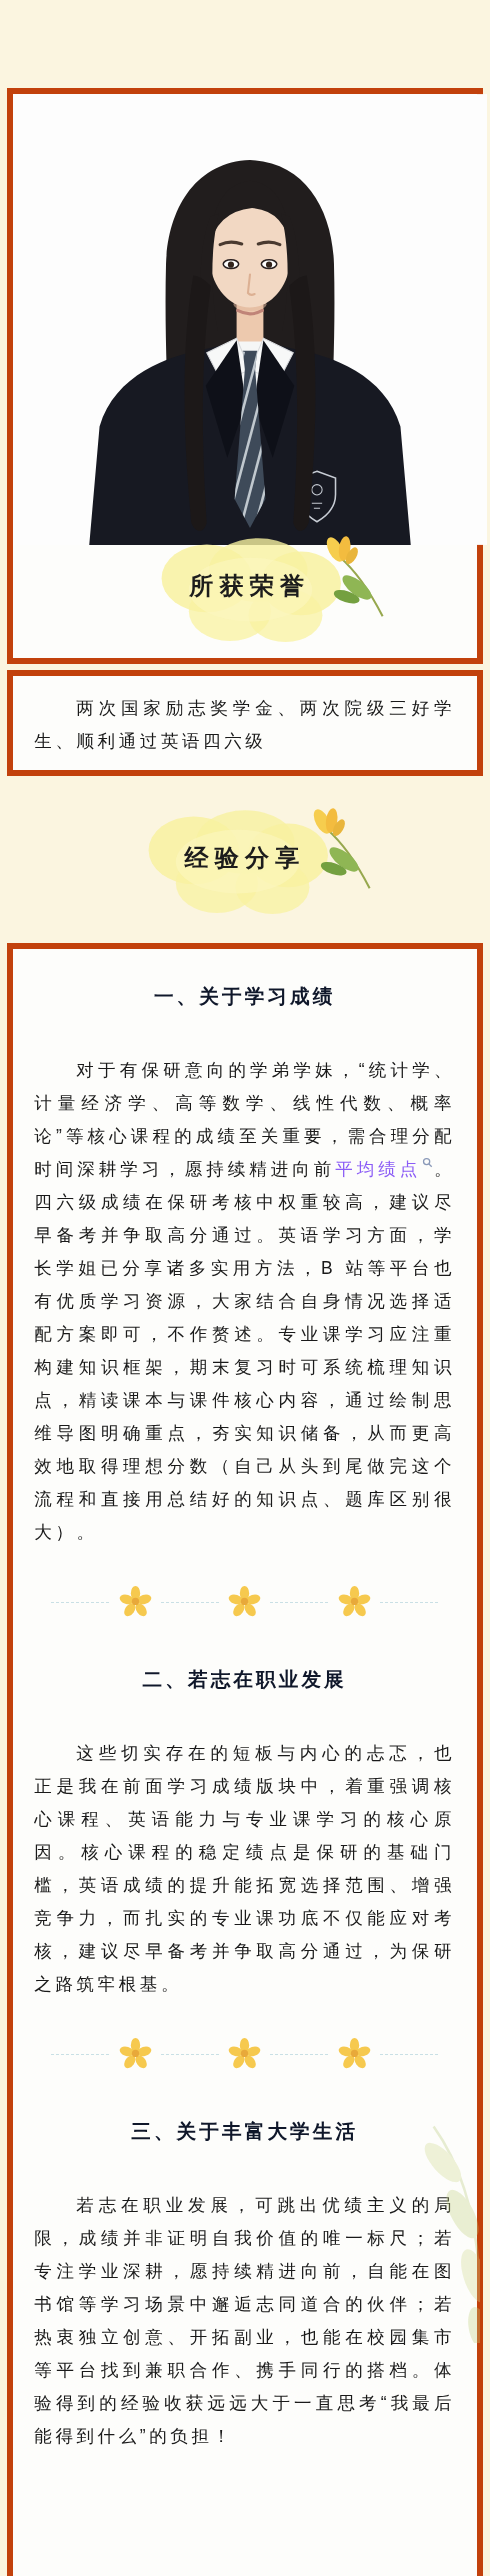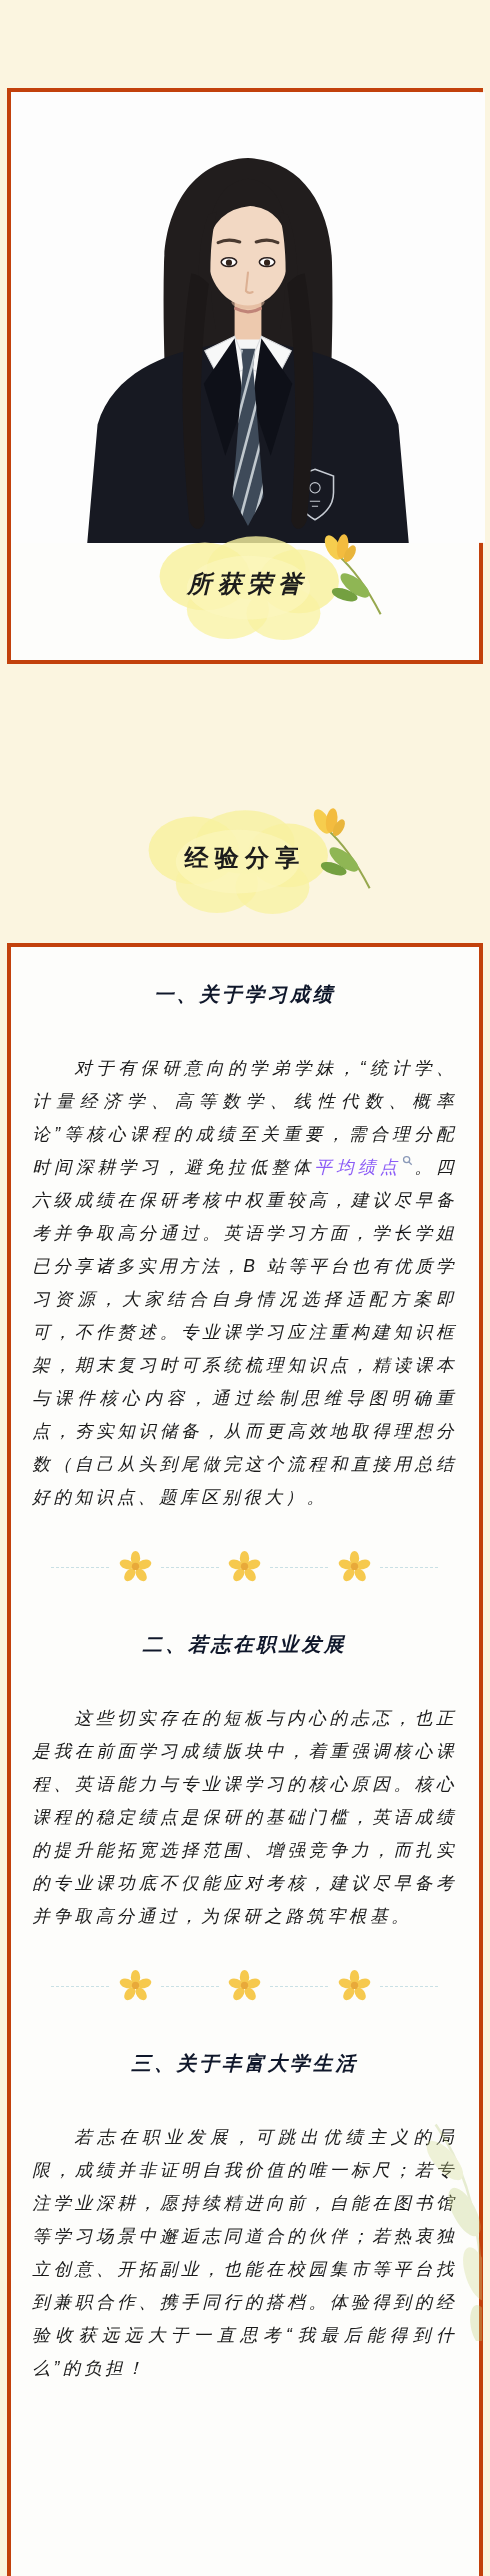--- a/index.html
+++ b/index.html
@@ -1,19 +1,19 @@
 <!DOCTYPE html>
 <html style="font-size:8.2px"><head>
 <meta charset="utf-8">
 <style>
   html,body{margin:0;padding:0;}
   body{background:#e8e4d8;font-family:"Liberation Sans",sans-serif;}
   .page{position:relative;width:490px;height:3167px;margin:0 auto;background:#fbf5e0;overflow:hidden;}
 
-  .card{position:absolute;left:6.7px;width:476px;background:#fdfdfb;border:4px solid #c2410c;box-sizing:border-box;font-style:italic;}
+  .card{position:absolute;left:6.7px;width:476px;background:#fdfdfb;border:6px solid #c2410c;box-sizing:border-box;}
   .photo-card{top:88px;height:576px;}
   .honors-card{top:670px;height:106px;padding:15.5px 21.6px 0 21.6px;}
   .content-card{top:943px;height:1846px;padding:26px 21.6px 0 21.6px;}
 
   .body-text{margin:0 0 11.3px 0;font-size:17.5px;line-height:33px;letter-spacing:3.6px;
     color:#1a1a1a;text-align:justify;text-indent:42px;}
   .section-heading{margin:47px 0 44px 0;text-align:center;font-size:19.6px;font-weight:bold;
     letter-spacing:3.1px;color:#0f172a;}
   .section-heading.first{margin-top:8.2px;}
 
@@ -118,20 +118,23 @@
         <path d="M38 42 C70 70 95 105 122 158" stroke="#97a84e" stroke-width="4" fill="none"></path>
         <ellipse cx="72" cy="102" rx="34" ry="14" fill="#8fb654" transform="rotate(38 72 102)"></ellipse>
         <ellipse cx="52" cy="120" rx="26" ry="11" fill="#74a040" transform="rotate(18 52 120)"></ellipse>
         <ellipse cx="30" cy="28" rx="13" ry="26" fill="#f6cd4e" transform="rotate(-28 30 28)"></ellipse>
         <ellipse cx="48" cy="26" rx="11" ry="24" fill="#f3bc3f" transform="rotate(8 48 26)"></ellipse>
         <ellipse cx="62" cy="40" rx="9" ry="18" fill="#e9b53b" transform="rotate(30 62 40)"></ellipse>
       </svg>
     </div>
   </div>
 
+  <div class="card honors-card">
+    <p class="body-text">两次国家励志奖学金、两次院级三好学生、顺利通过英语四六级</p>
+  </div>
 
   <div class="badge badge-experience">
     <svg class="blob" width="185" height="111" viewBox="0 0 360 215">
       <g fill="#f8f1a0">
         <ellipse cx="95" cy="78" rx="88" ry="66" opacity="0.85"></ellipse>
         <ellipse cx="195" cy="62" rx="96" ry="62" opacity="0.8"></ellipse>
         <ellipse cx="278" cy="88" rx="78" ry="62" opacity="0.85"></ellipse>
         <ellipse cx="140" cy="142" rx="80" ry="58" opacity="0.75"></ellipse>
         <ellipse cx="248" cy="150" rx="72" ry="52" opacity="0.75"></ellipse>
       </g>
@@ -144,21 +147,21 @@
       <ellipse cx="52" cy="120" rx="26" ry="11" fill="#74a040" transform="rotate(18 52 120)"></ellipse>
       <ellipse cx="30" cy="28" rx="13" ry="26" fill="#f6cd4e" transform="rotate(-28 30 28)"></ellipse>
       <ellipse cx="48" cy="26" rx="11" ry="24" fill="#f3bc3f" transform="rotate(8 48 26)"></ellipse>
       <ellipse cx="62" cy="40" rx="9" ry="18" fill="#e9b53b" transform="rotate(30 62 40)"></ellipse>
     </svg>
   </div>
 
   <div class="card content-card">
 
     <h3 class="section-heading first">一、关于学习成绩</h3>
-    <p class="body-text"><span>对于有保研意向的学弟学妹，“统计学、计量经济学、高等数学、线性代数、概率论”等核心课程的成绩至关重要，需合理分配时间深耕学习，避免拉低整体</span><a class="term-link"><span>平均绩点</span><svg class="search-ico" width="11.3" height="11.3" viewBox="0 0 22 22">
+    <p class="body-text"><span>对于有保研意向的学弟学妹，“统计学、计量经济学、高等数学、线性代数、概率论”等核心课程的成绩至关重要，需合理分配时间深耕学习，愿持续精进向前</span><a class="term-link"><span>平均绩点</span><svg class="search-ico" width="11.3" height="11.3" viewBox="0 0 22 22">
             <circle cx="9" cy="9" r="6" stroke="#8a99b8" stroke-width="2.5" fill="none"></circle>
             <line x1="13.5" y1="13.5" x2="19" y2="19" stroke="#8a99b8" stroke-width="2.5"></line>
           </svg></a><span>。四六级成绩在保研考核中权重较高，建议尽早备考并争取高分通过。英语学习方面，学长学姐已分享诸多实用方法，B 站等平台也有优质学习资源，大家结合自身情况选择适配方案即可，不作赘述。专业课学习应注重构建知识框架，期末复习时可系统梳理知识点，精读课本与课件核心内容，通过绘制思维导图明确重点，夯实知识储备，从而更高效地取得理想分数（自己从头到尾做完这个流程和直接用总结好的知识点、题库区别很大）。</span></p>
 
     <div class="divider">
       <span class="dash"></span>
       <svg class="flw" width="33" height="33" viewBox="0 0 64 64">
           <g fill="#f6c94e">
             <ellipse cx="32" cy="14" rx="9" ry="14"></ellipse>
             <ellipse cx="49" cy="26" rx="9" ry="14" transform="rotate(72 49 26)"></ellipse>

